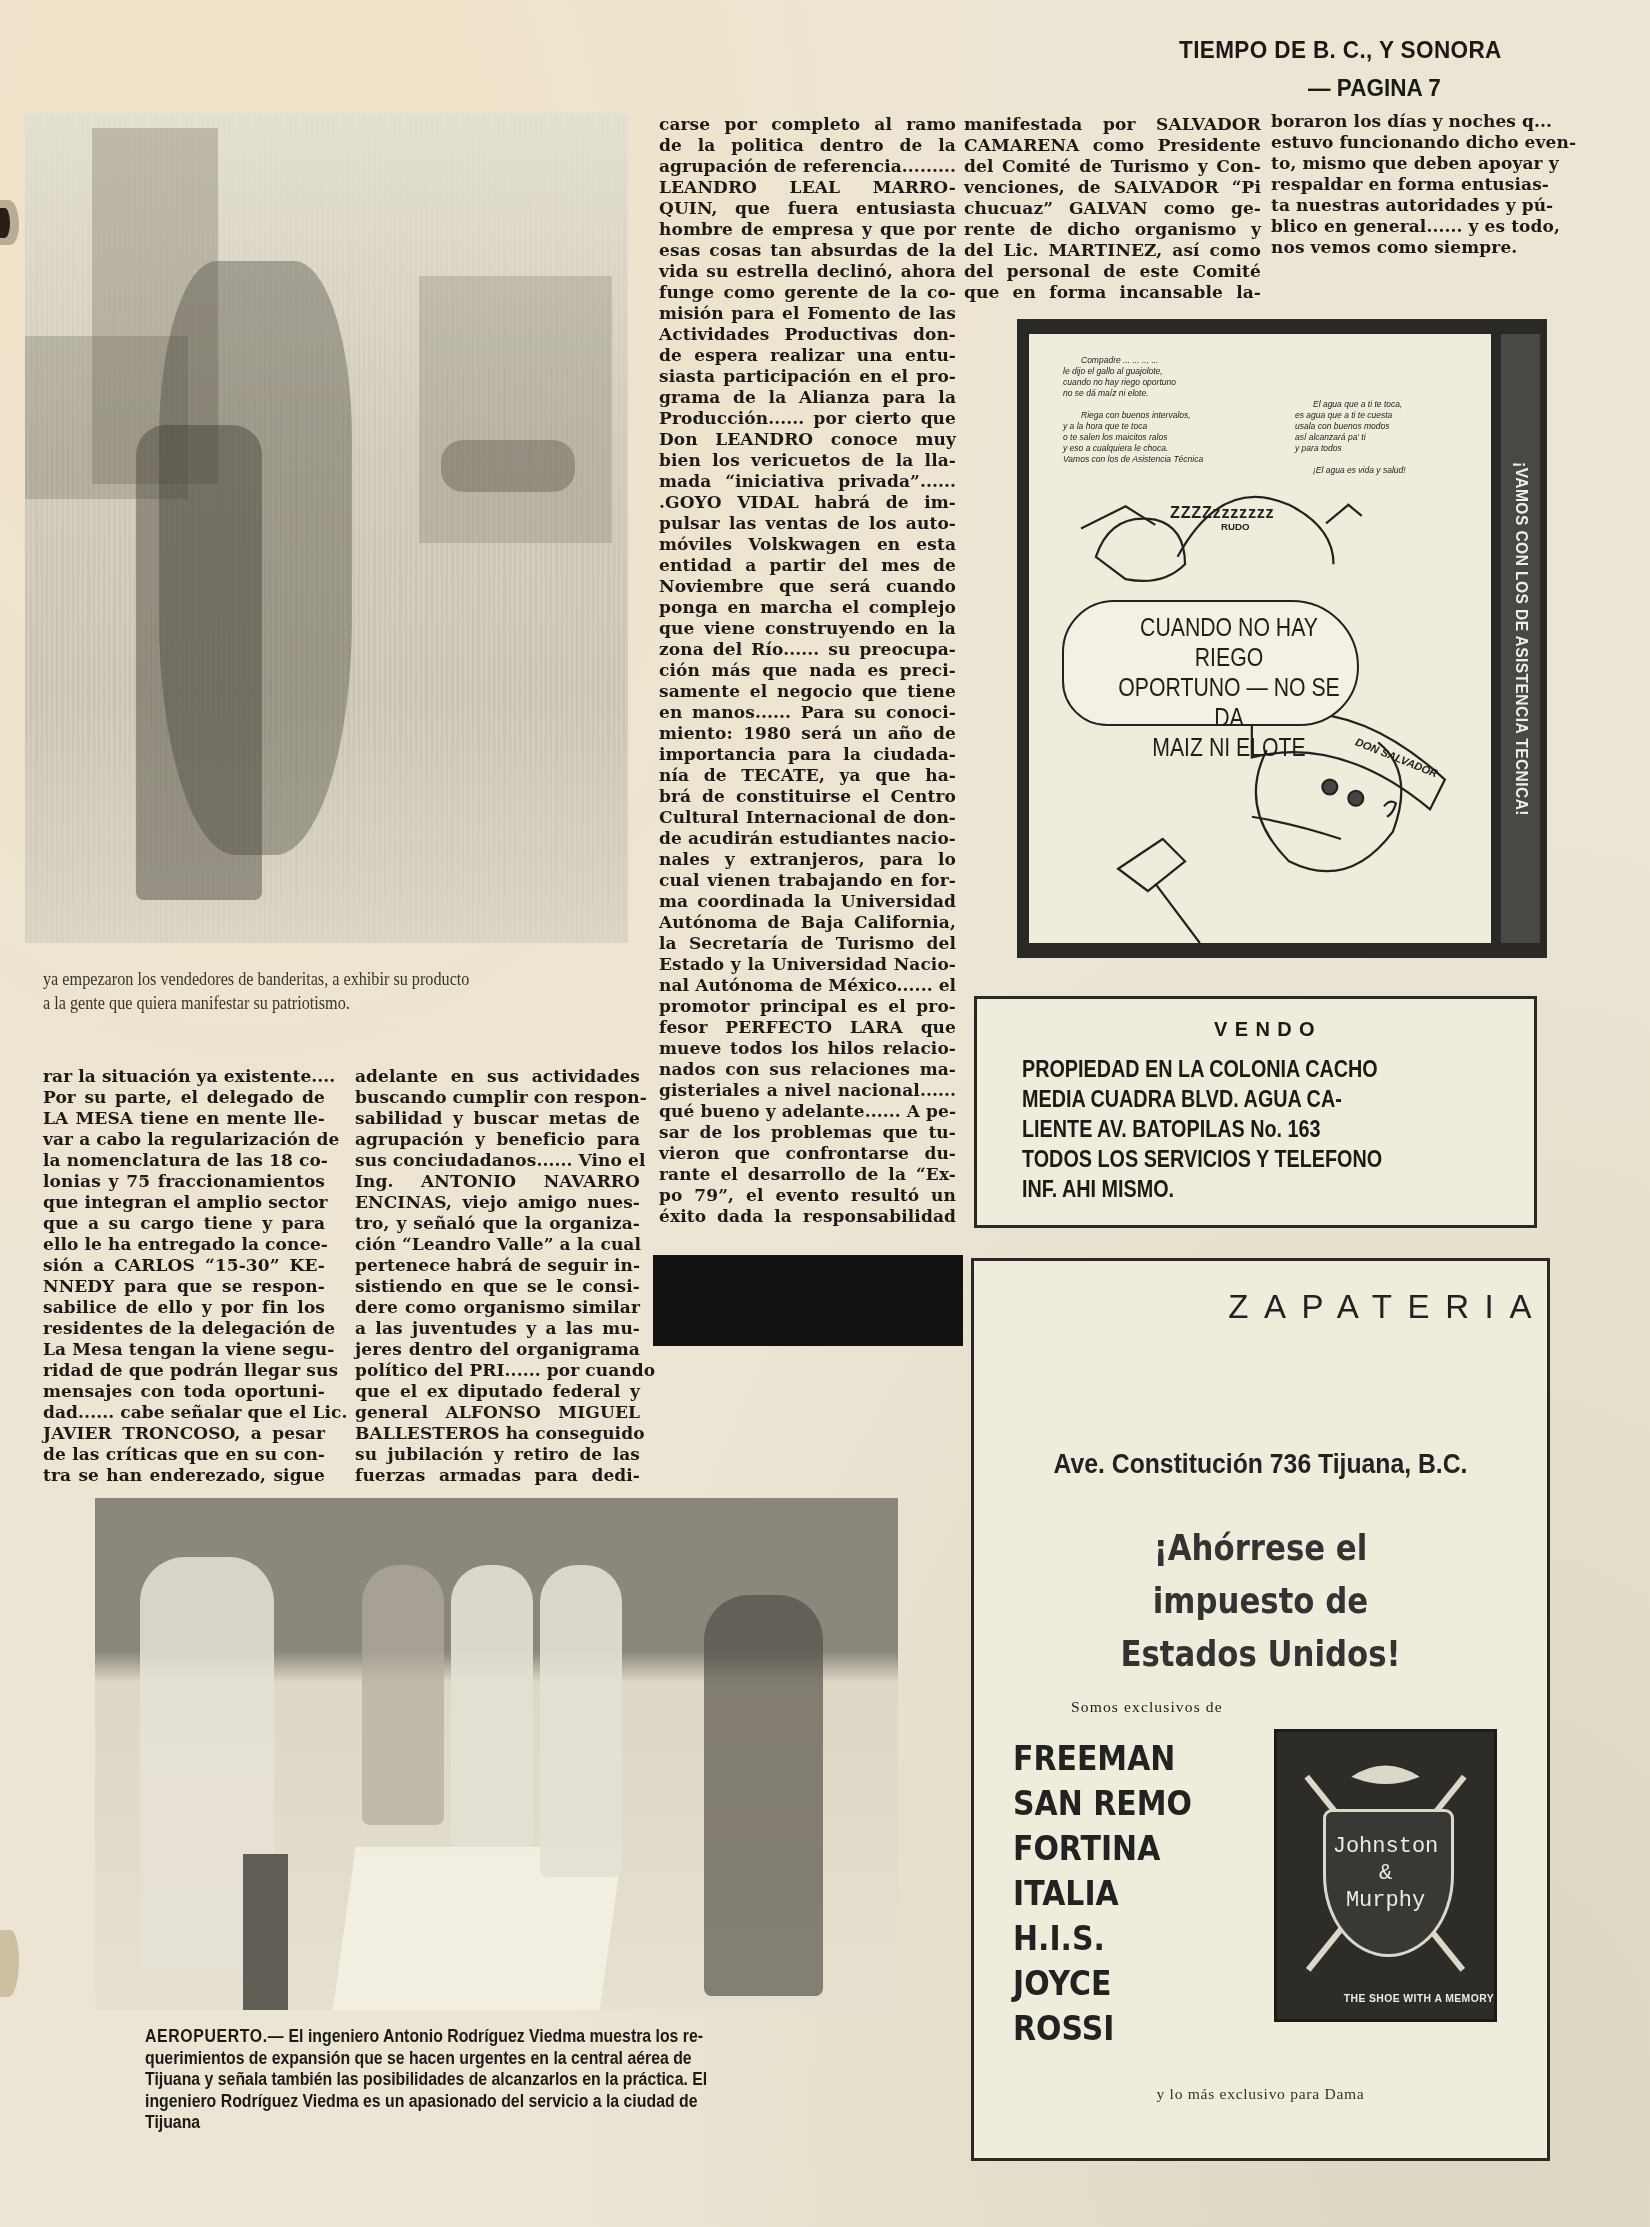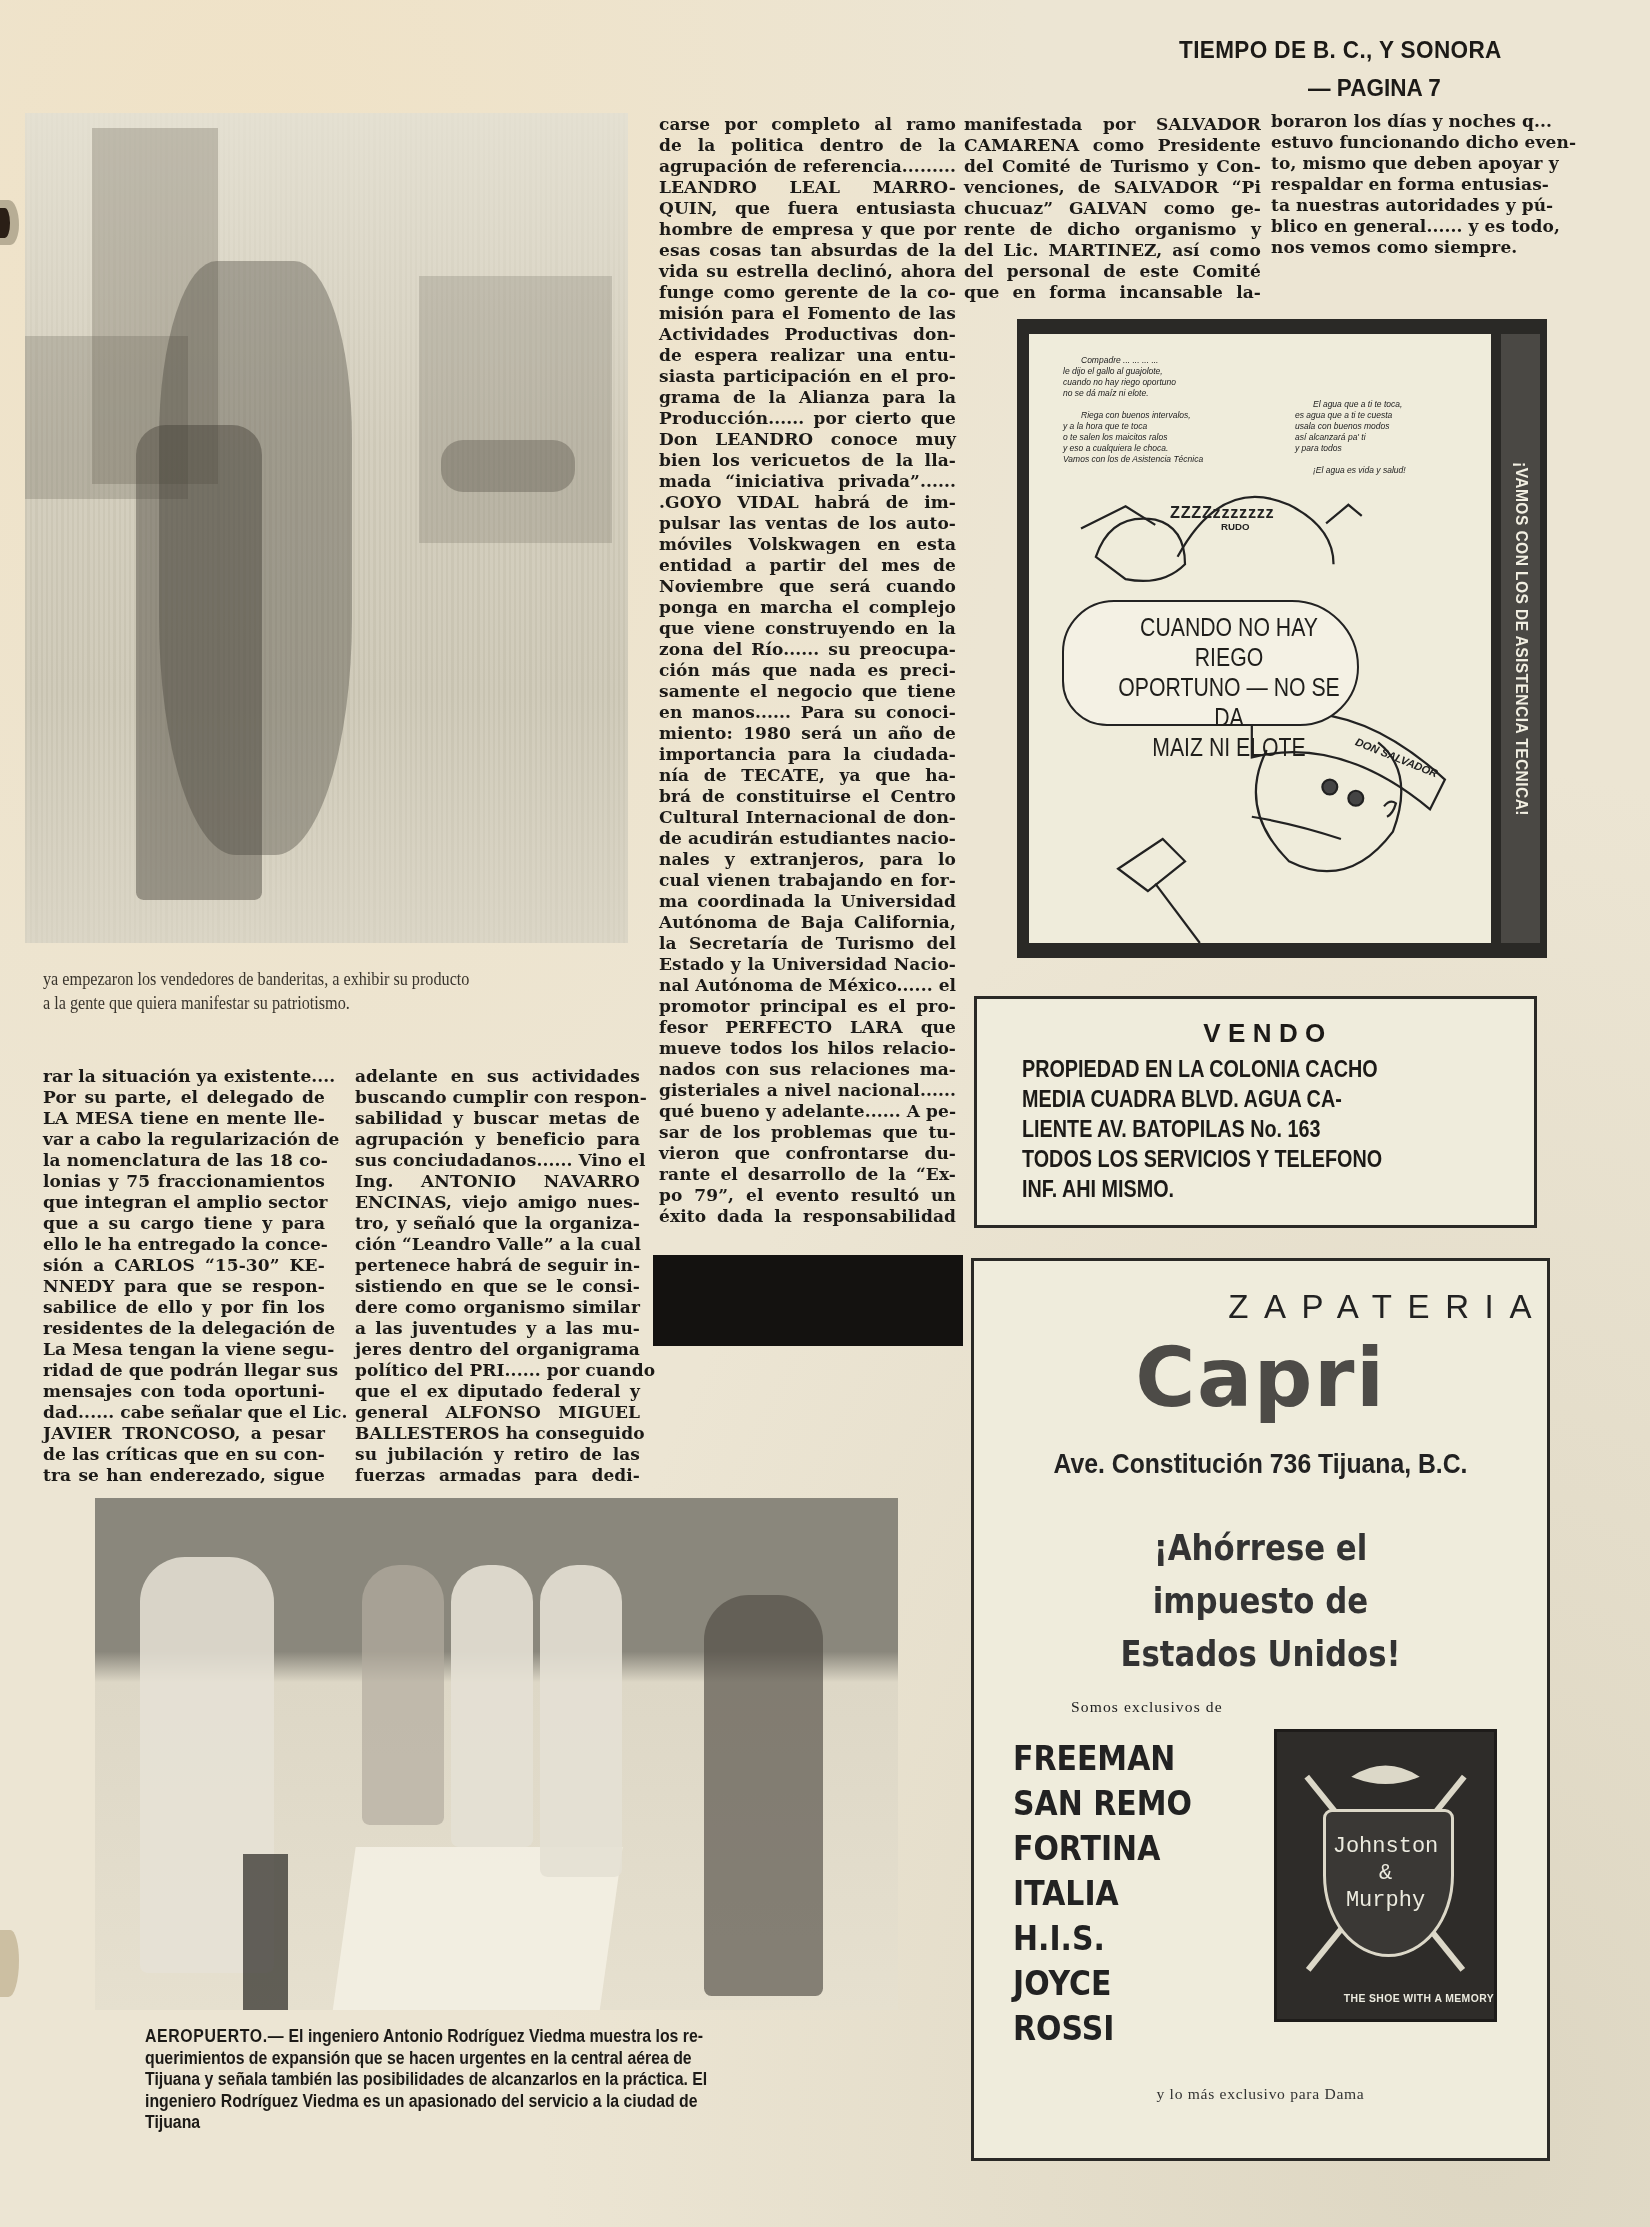--- a/index.html
+++ b/index.html
@@ -89,21 +89,21 @@
     transform: scaleX(0.85); transform-origin: center;
   }
   .zzz { position: absolute; left: 141px; top: 169px; font-family: "Liberation Sans", sans-serif; font-weight: bold; font-size: 16.3px; letter-spacing: 0.7px; color: #222; }
   .rudo { position: absolute; left: 192px; top: 187px; font-family: "Liberation Sans", sans-serif; font-weight: bold; font-size: 9.7px; color: #222; }
   .donsal { position: absolute; left: 327px; top: 401px; font-family: "Liberation Sans", sans-serif; font-weight: bold; font-style: italic; font-size: 11px; color: #222; transform: rotate(22deg); transform-origin: left; }
 
   
   .ad-vendo { left: 974px; top: 996px; width: 563px; height: 232px; border: 3.7px solid #2a2926; background: #efecdc; }
   .vendo-title {
     position: absolute; left: 0; top: 19.3px; width: 100%; text-align: center;
-    font-family: "Liberation Sans", sans-serif; font-weight: bold; font-size: 26px; letter-spacing: 7.4px; padding-left: 25px;
+    font-family: "Liberation Sans", sans-serif; font-weight: bold; font-size: 20px; letter-spacing: 7.4px; padding-left: 25px;
   }
   .vendo-body {
     position: absolute; left: 45px; top: 55px; width: 475px;
     font-family: "Liberation Sans", sans-serif; font-weight: bold; font-size: 23px; line-height: 30px;
     transform: scaleX(0.86); transform-origin: left;
   }
   .vendo-body .line { display: block; white-space: nowrap; }
 
   
   .ad-zap { left: 971px; top: 1258px; width: 579px; height: 903px; border: 3.7px solid #2a2926; background: #efecdc; }
@@ -387,21 +387,20 @@
 <div class="abs caption2">
   <div><span class="lead">AEROPUERTO.—</span> <span>El ingeniero Antonio Rodríguez Viedma  muestra los re-</span></div>
   <div>querimientos de expansión que se hacen urgentes en  la central aérea de</div>
   <div>Tijuana y señala también las posibilidades de alcanzarlos en la práctica. El</div>
   <div>ingeniero Rodríguez Viedma es un apasionado del servicio a la ciudad de</div>
   <div>Tijuana</div>
 </div>
 
 <div class="abs ad-zap">
   <div class="zap-title">ZAPATERIA</div>
-  <div class="zap-logo">Capri</div>
   <div class="zap-addr">Ave. Constitución 736 Tijuana, B.C.</div>
   <div class="zap-slogan">
     <div>¡Ahórrese el</div>
     <div>impuesto de</div>
     <div>Estados Unidos!</div>
   </div>
   <div class="zap-somos">Somos exclusivos de</div>
   <div class="zap-brands">
     <div>FREEMAN</div>
     <div>SAN REMO</div>

